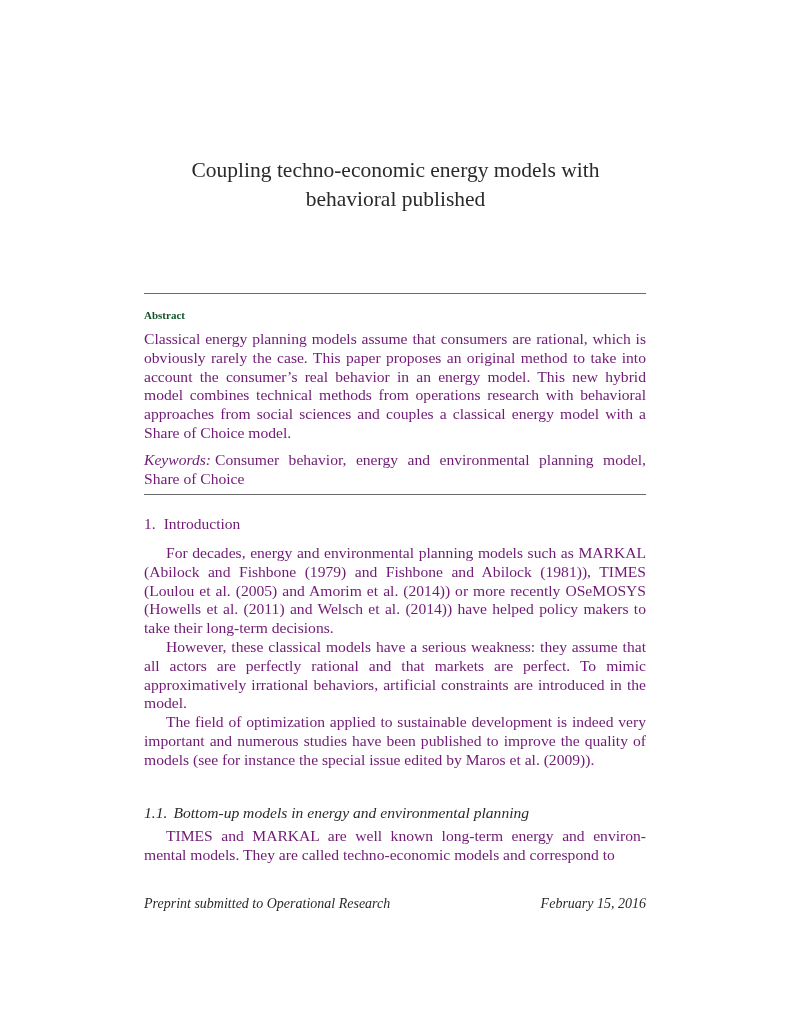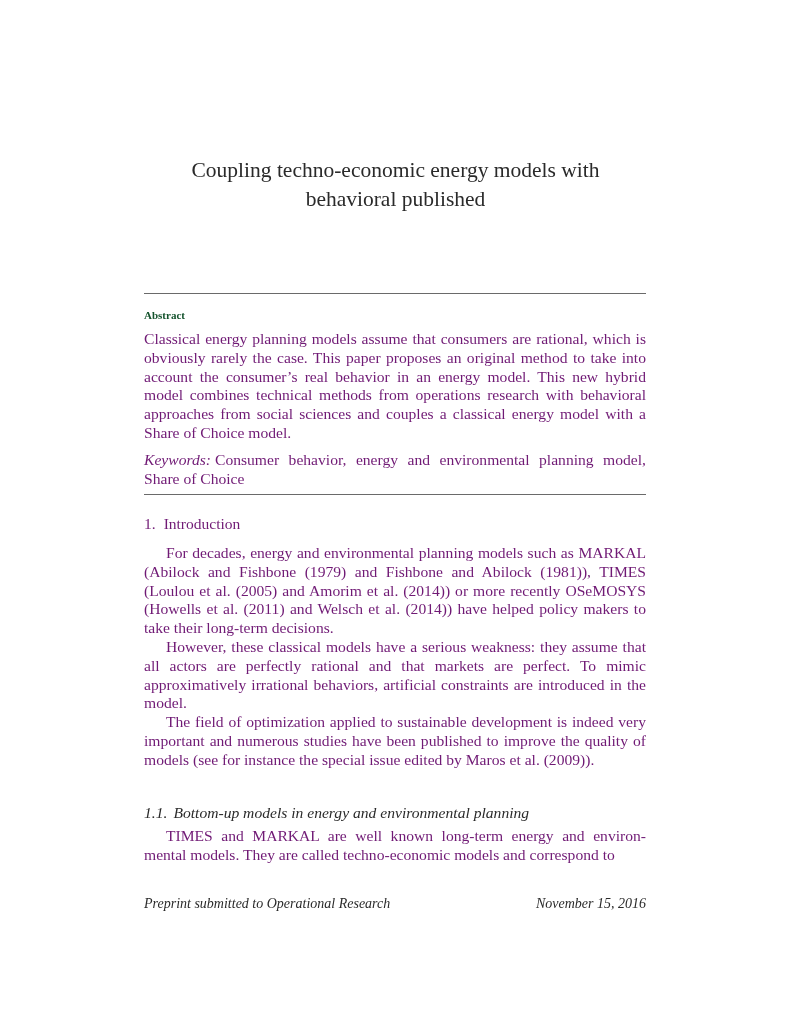--- a/index.html
+++ b/index.html
@@ -140,16 +140,16 @@
   <div class="col subsec-head">
     <span class="num">1.1.</span><span>Bottom-up models in energy and environmental planning</span>
   </div>
 
   <div class="col body-text subsec-body">
     <p class="indent">TIMES and MARKAL are well known long-term energy and environ-mental models.  They are called techno-economic models and correspond to</p>
   </div>
 
   <div class="footer">
     <span>Preprint submitted to Operational Research</span>
-    <span>November 15, 2016</span>
+    <span>February 15, 2016</span>
   </div>
 
 </div>
 
 </body></html>

